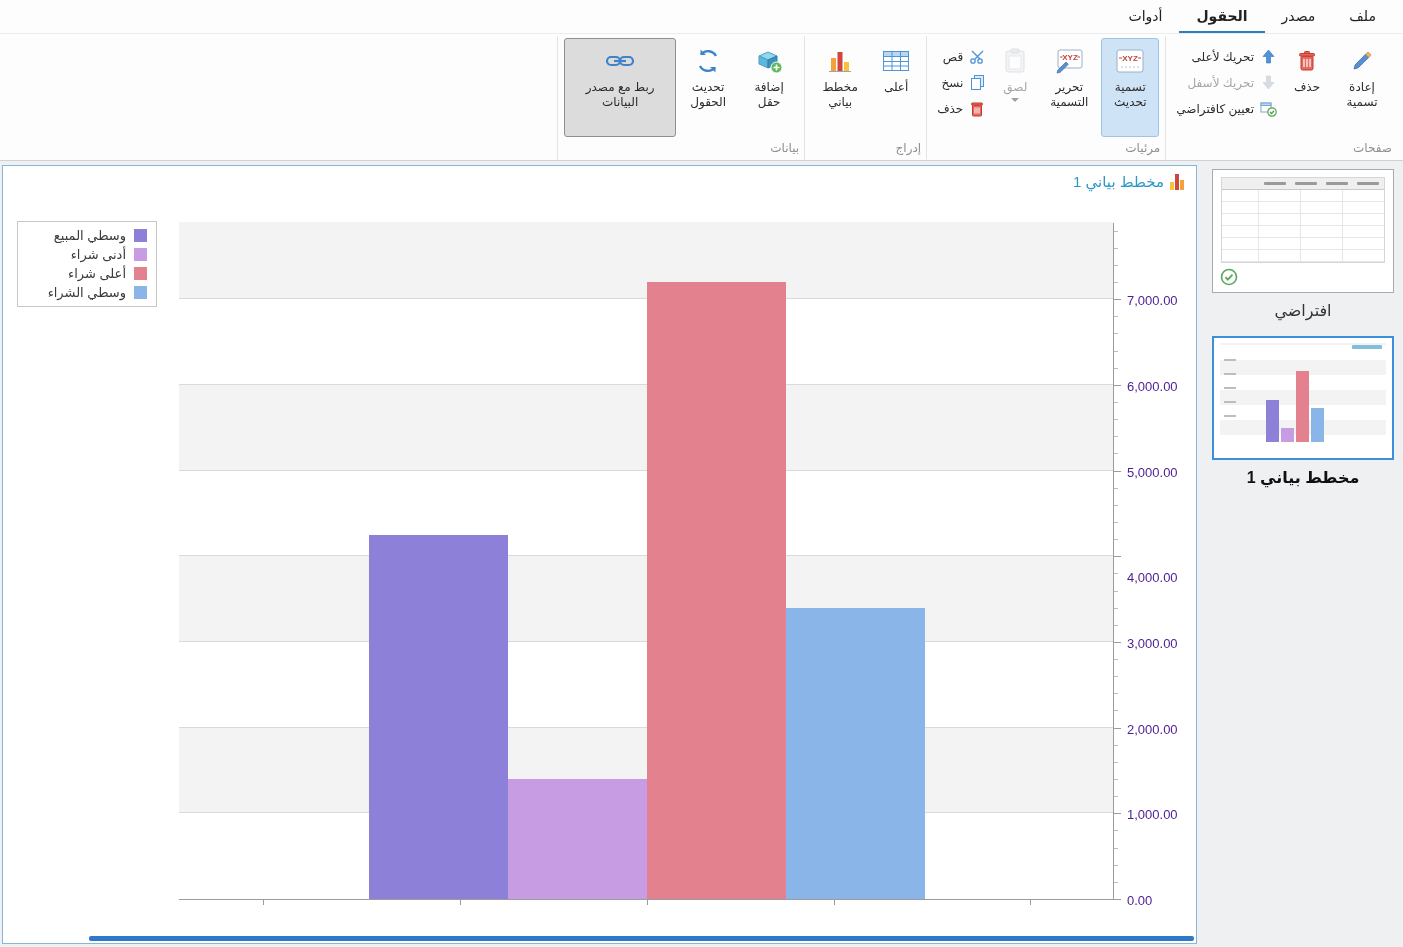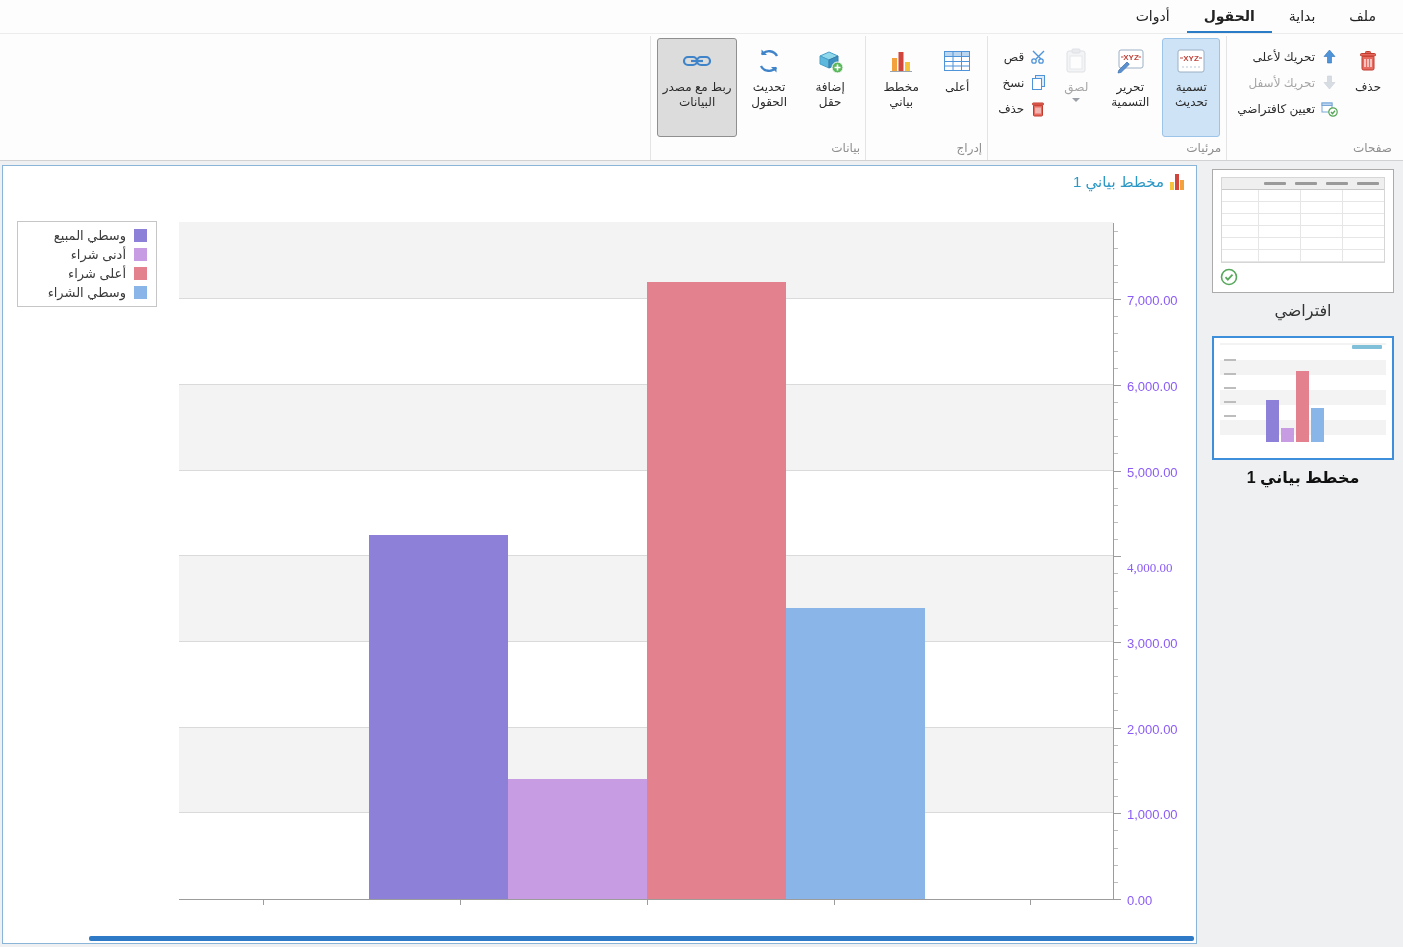--- a/index.html
+++ b/index.html
@@ -11,21 +11,21 @@
   .tabs-row{height:34px;display:flex;align-items:stretch;padding:0 10px;border-bottom:1px solid #ececec}
   .tab{display:flex;align-items:center;padding:0 17px;font-size:14px;color:#222;cursor:default;border-bottom:2px solid transparent}
   .tab.active{border-bottom-color:#2a7cc7;font-weight:700}
   .ribbon-body{flex:1;display:flex;align-items:stretch;padding:2px 6px 0}
   .rgroup{display:flex;flex-direction:column;border-left:1px solid #e4e4e4;padding:0 5px}
   .rgroup-buttons{flex:1;display:flex;align-items:stretch;gap:3px;padding:2px 1px}
   .rgroup-label{font-size:12px;color:#8f8f8f;padding:2px 0 5px}
   .rbtn{display:flex;flex-direction:column;align-items:center;width:58px;padding:6px 2px 3px;border:1px solid transparent;border-radius:3px;font-size:12px;text-align:center;line-height:1.25;cursor:default}
   .rbtn .ricon{height:32px;display:flex;align-items:center;justify-content:center;margin-bottom:3px}
   .rbtn.selected{background:#cfe3f6;border-color:#9cc3e8}
-  .rbtn.pressed{background:#dcdcdc;border-color:#8f8f8f;width:80px}
+  .rbtn.pressed{background:#dcdcdc;border-color:#8f8f8f;width:112px}
   .rbtn.disabled{color:#a6a6a6}
   .rbtn.disabled svg,.sbtn.disabled svg{opacity:.45}
   .rstack{display:flex;flex-direction:column;justify-content:flex-start;gap:5px;padding-top:8px}
   .sbtn{display:flex;align-items:center;gap:5px;font-size:12px;padding:2px 4px;border-radius:3px;cursor:default;white-space:nowrap}
   .sbtn.disabled{color:#a6a6a6}
   .sbtn .sicon{width:18px;height:17px;display:flex;align-items:center;justify-content:center}
   .caret{width:0;height:0;border-left:4px solid transparent;border-right:4px solid transparent;border-top:4px solid #9aa0a6;margin-top:3px}
 
   
   .workspace{display:flex;height:785px}
@@ -57,49 +57,58 @@
   .legend{position:absolute;left:14px;top:55px;background:#fff;border:1px solid #c6c6c6;padding:6px 9px;display:flex;flex-direction:column;gap:4px;min-width:140px}
   .legend-row{display:flex;align-items:center;gap:8px;font-size:13px;color:#3a3a3a}
   .swatch{width:13px;height:13px;flex:0 0 13px}
   .plot-area{position:absolute;left:176px;top:57px;width:935px;height:677px;border-bottom:1px solid #9c9c9c;border-left:0;border-top:0;}
   .plot-area{border-right:1px solid #9c9c9c}
   .band{position:absolute;left:0;right:0;z-index:0}
   .gridline{position:absolute;left:0;right:0;height:1px;background:#dadada;z-index:1}
   .bar{position:absolute;bottom:0;z-index:2}
   .xtick{position:absolute;bottom:-6px;width:1px;height:5px;background:#9c9c9c;z-index:3}
   .y-axis{position:absolute;left:1111px;top:57px;width:84px;height:677px}
-  .ytick-label{position:absolute;left:13px;direction:ltr;font-size:13px;color:#8b5cf6;white-space:nowrap}
+  .ytick-label{position:absolute;left:13px;direction:ltr;font-size:13px;color:#4c1d95;white-space:nowrap}
   .ytick-major{position:absolute;left:0;width:7px;height:1px;background:#9c9c9c}
   .ytick-minor{position:absolute;left:0;width:4px;height:1px;background:#bdbdbd}
   .x-axis-label{position:absolute;left:176px;top:746px;width:935px;text-align:center;font-size:13.5px;color:#2e2e2e;direction:ltr}
   .hscroll{position:absolute;bottom:2px;left:86px;right:2px;height:5px;background:#2e7ac6;border-radius:2px}
 </style>
 </head>
 <body>
 
 <div class="ribbon">
   <div class="tabs-row">
     <div class="tab">
         <span>ملف</span>
       </div>
     <div class="tab">
-        <span>بداية</span>
+        <span>مصدر</span>
       </div>
     <div class="tab active">
         <span>الحقول</span>
       </div>
     <div class="tab">
         <span>أدوات</span>
       </div>
   </div>
 
   <div class="ribbon-body">
 
     <div class="rgroup">
       <div class="rgroup-buttons">
+        <div class="rbtn">
+          <span class="ricon">
+            <svg width="22" height="22" viewBox="0 0 22 22">
+                <path d="M3 19l1.2-4.2L14.5 4.3l3.2 3.2L7.2 17.8 3 19z" fill="#5a8fd0" stroke="#3a6ea8" stroke-width="0.8"></path>
+                <path d="M14.5 4.3l3.2 3.2 1.6-1.6c.5-.5.5-1.3 0-1.8l-1.4-1.4c-.5-.5-1.3-.5-1.8 0l-1.6 1.6z" fill="#e8b76a" stroke="#b8884a" stroke-width="0.8"></path>
+              </svg>
+          </span>
+          <span>إعادة تسمية</span>
+        </div>
         <div class="rbtn" style="width:46px">
           <span class="ricon">
             <svg width="20" height="22" viewBox="0 0 20 22">
                 <rect x="4" y="6" width="12" height="14" rx="1.5" fill="#e66a60" stroke="#c0392b"></rect>
                 <rect x="2.5" y="3.5" width="15" height="2.5" rx="1" fill="#e66a60" stroke="#c0392b"></rect>
                 <rect x="7.5" y="1.5" width="5" height="2" rx="0.8" fill="#e66a60" stroke="#c0392b"></rect>
                 <path d="M7 9v8M10 9v8M13 9v8" stroke="#fff" stroke-width="1.2"></path>
               </svg>
           </span>
           <span>حذف</span>
@@ -380,21 +389,21 @@
       </div>
     <div class="y-axis">
         <div class="ytick-label" style="bottom: -8px;">0.00</div>
         <div class="ytick-major" style="bottom: 0px;"></div>
         <div class="ytick-label" style="bottom: 77.6962px;">1,000.00</div>
         <div class="ytick-major" style="bottom: 85.6962px;"></div>
         <div class="ytick-label" style="bottom: 163.392px;">2,000.00</div>
         <div class="ytick-major" style="bottom: 171.392px;"></div>
         <div class="ytick-label" style="bottom: 249.089px;">3,000.00</div>
         <div class="ytick-major" style="bottom: 257.089px;"></div>
-        <div class="ytick-label" style="bottom: 324px; font-family: Liberation Serif, serif;">4,000.00</div>
+        <div class="ytick-label" style="bottom: 315px;">4,000.00</div>
         <div class="ytick-major" style="bottom: 342.785px;"></div>
         <div class="ytick-label" style="bottom: 420.481px;">5,000.00</div>
         <div class="ytick-major" style="bottom: 428.481px;"></div>
         <div class="ytick-label" style="bottom: 506.177px;">6,000.00</div>
         <div class="ytick-major" style="bottom: 514.177px;"></div>
         <div class="ytick-label" style="bottom: 591.873px;">7,000.00</div>
         <div class="ytick-major" style="bottom: 599.873px;"></div>
         <div class="ytick-minor" style="bottom: 17.1392px;"></div>
         <div class="ytick-minor" style="bottom: 34.2785px;"></div>
         <div class="ytick-minor" style="bottom: 51.4177px;"></div>

